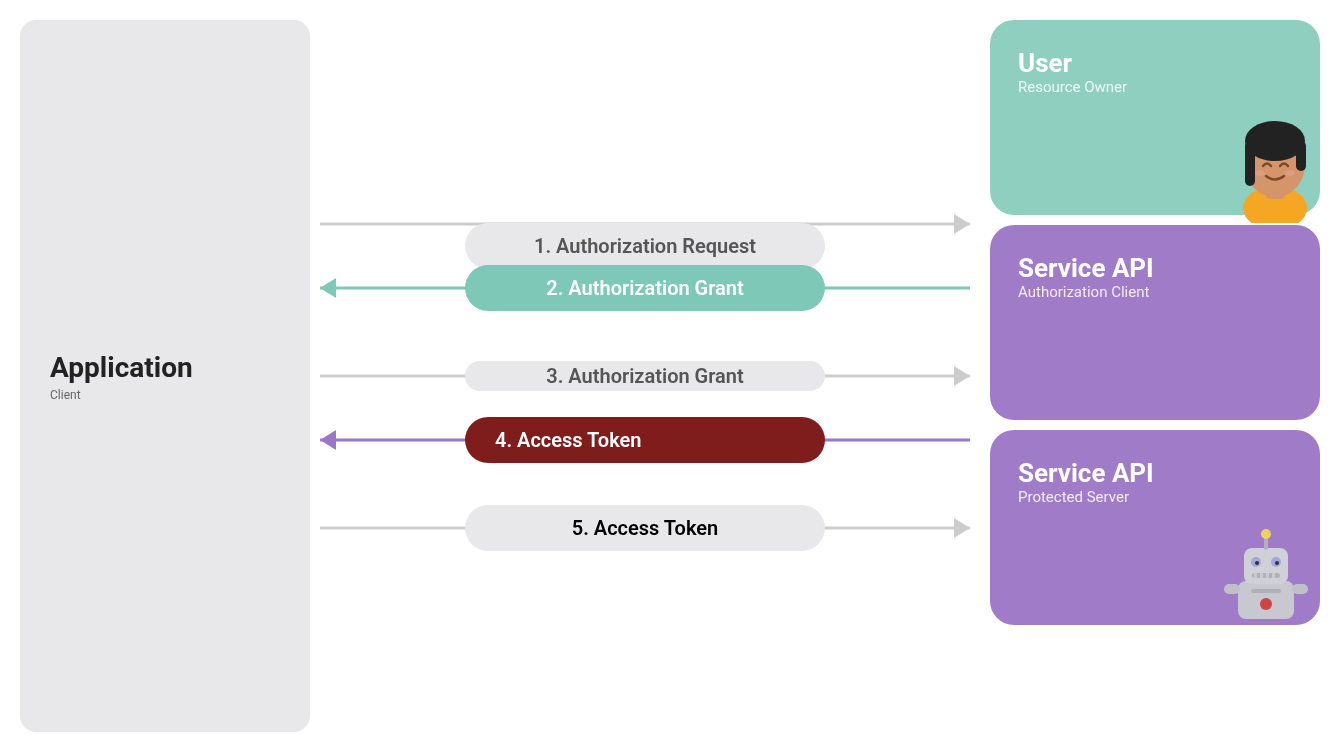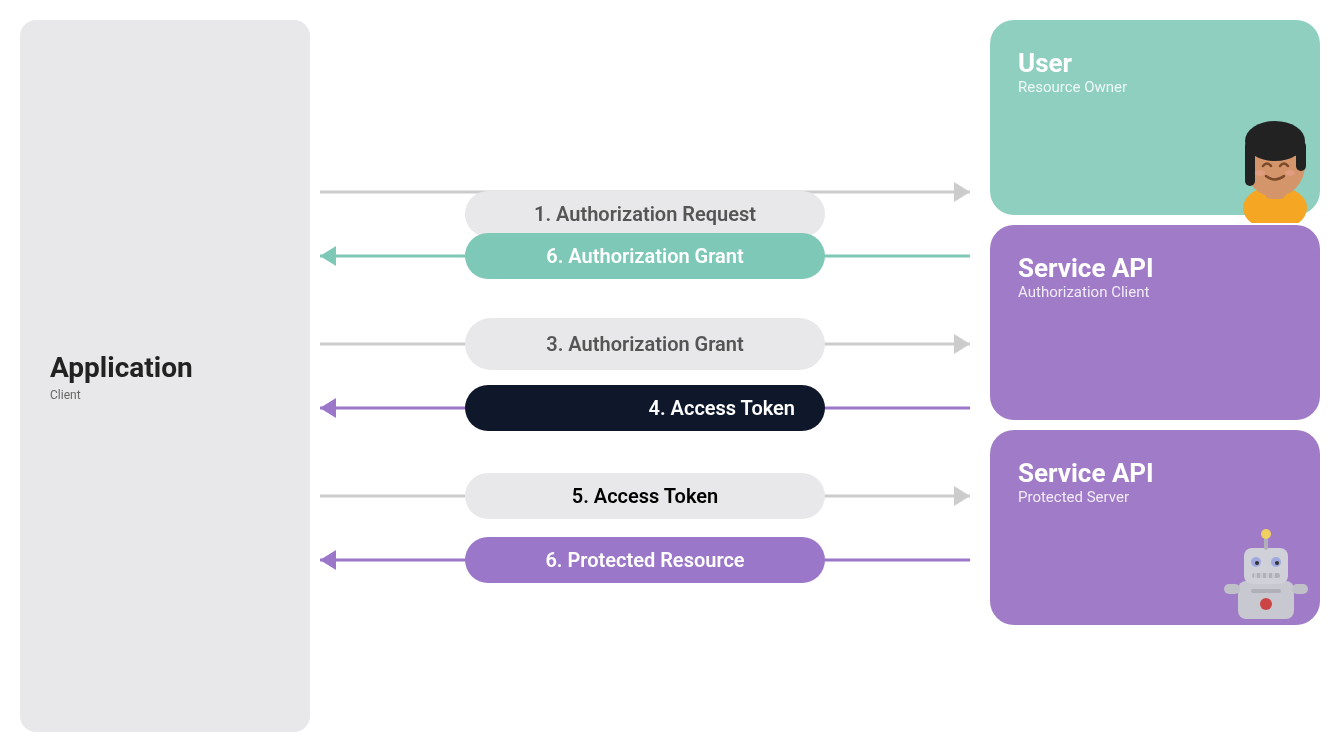--- a/index.html
+++ b/index.html
@@ -146,63 +146,56 @@
         <div style="position:absolute; right:0; top:50%; transform:translateY(-50%); width:0; height:0; border-top:10px solid transparent; border-bottom:10px solid transparent; border-left:16px solid #ccc;"></div>
         <div style="background:#e8e8ea; border-radius:999px; height:46px; display:flex; align-items:center; justify-content:center; min-width:360px; padding:0 30px; font-size:20px; font-weight:600; color:#555; position:relative; z-index:1;margin-top:44px;">
           <span>1. Authorization Request</span>
         </div>
       </div>
 
       <div class="arrow-wrapper">
         <div class="line-bg green"></div>
         <div style="position:absolute; left:0; top:50%; transform:translateY(-50%); width:0; height:0; border-top:10px solid transparent; border-bottom:10px solid transparent; border-right:16px solid #7ec8b8;"></div>
         <div style="background:#7ec8b8; border-radius:999px; height:46px; display:flex; align-items:center; justify-content:center; min-width:360px; padding:0 30px; font-size:20px; font-weight:600; color:#fff; position:relative; z-index:1;">
-          <span>6. Authorization Grant</span>
+          <span>2. Authorization Grant</span>
         </div>
       </div>
 
     </div>
 
     <div style="display:flex; flex-direction:column; gap:12px; margin-bottom: 36px;">
 
       <div class="arrow-wrapper">
         <div class="line-bg gray"></div>
         <div style="position:absolute; right:0; top:50%; transform:translateY(-50%); width:0; height:0; border-top:10px solid transparent; border-bottom:10px solid transparent; border-left:16px solid #ccc;"></div>
-        <div style="background:#e8e8ea; border-radius:999px; height:52px; display:flex; align-items:center; justify-content:center; min-width:360px; padding:0 30px; font-size:20px; font-weight:600; color:#555; position:relative; z-index:1;">
+        <div style="background:#e8e8ea; border-radius:999px; height:30px; display:flex; align-items:center; justify-content:center; min-width:360px; padding:0 30px; font-size:20px; font-weight:600; color:#555; position:relative; z-index:1;">
           <span>3. Authorization Grant</span>
         </div>
       </div>
 
       <div class="arrow-wrapper">
         <div class="line-bg purple"></div>
         <div style="position:absolute; left:0; top:50%; transform:translateY(-50%); width:0; height:0; border-top:10px solid transparent; border-bottom:10px solid transparent; border-right:16px solid #9b77c9;"></div>
-        <div style="background:#0f172a; border-radius:999px; height:46px; display:flex; align-items:center; justify-content:flex-end; min-width:360px; padding:0 30px; font-size:20px; font-weight:600; color:#fff; position:relative; z-index:1;">
+        <div style="background:#7f1d1d; border-radius:999px; height:46px; display:flex; align-items:center; justify-content:flex-start; min-width:360px; padding:0 30px; font-size:20px; font-weight:600; color:#fff; position:relative; z-index:1;">
           <span>4. Access Token</span>
         </div>
       </div>
 
     </div>
 
     <div style="display:flex; flex-direction:column; gap:12px;">
 
       <div class="arrow-wrapper">
         <div class="line-bg gray"></div>
         <div style="position:absolute; right:0; top:50%; transform:translateY(-50%); width:0; height:0; border-top:10px solid transparent; border-bottom:10px solid transparent; border-left:16px solid #ccc;"></div>
         <div style="background:#e8e8ea; border-radius:999px; height:46px; display:flex; align-items:center; justify-content:center; min-width:360px; padding:0 30px; font-size:20px; font-weight:600; color:#000000; position:relative; z-index:1;">
           <span>5. Access Token</span>
         </div>
       </div>
 
-      <div class="arrow-wrapper">
-        <div class="line-bg purple"></div>
-        <div style="position:absolute; left:0; top:50%; transform:translateY(-50%); width:0; height:0; border-top:10px solid transparent; border-bottom:10px solid transparent; border-right:16px solid #9b77c9;"></div>
-        <div style="background:#9b77c9; border-radius:999px; height:46px; display:flex; align-items:center; justify-content:center; min-width:360px; padding:0 30px; font-size:20px; font-weight:600; color:#fff; position:relative; z-index:1;">
-          <span>6. Protected Resource</span>
-        </div>
-      </div>
 
     </div>
 
   </div>
 
   <div class="right-col">
 
     <div class="right-box green-box" style="flex: 0 0 195px; position:relative; overflow:visible;">
       <div class="box-title">User</div>
       <div class="box-subtitle">Resource Owner</div>

